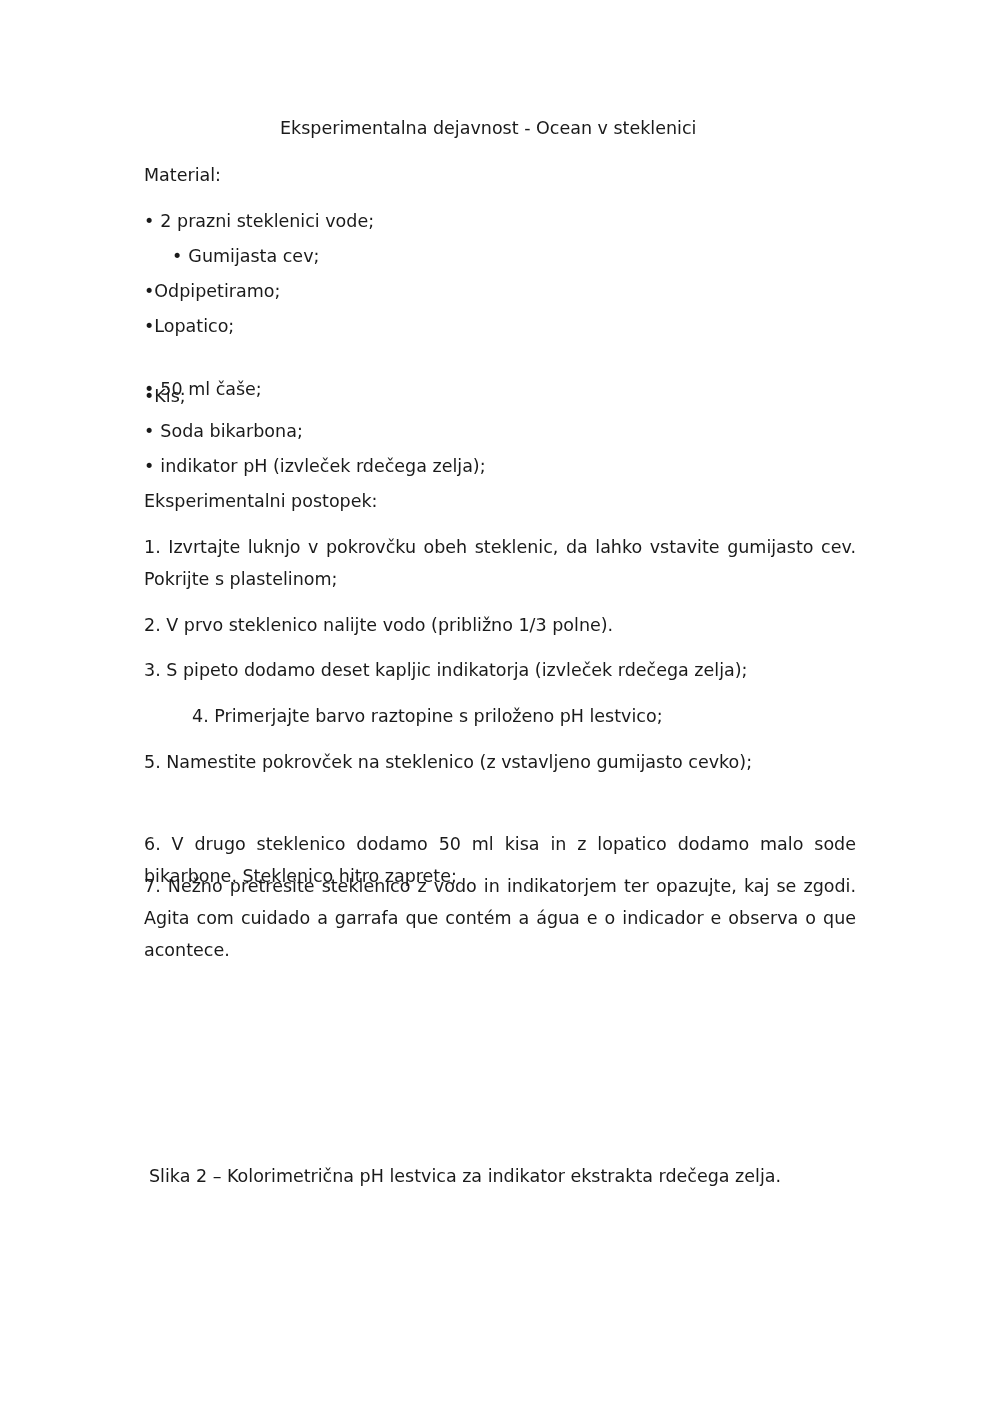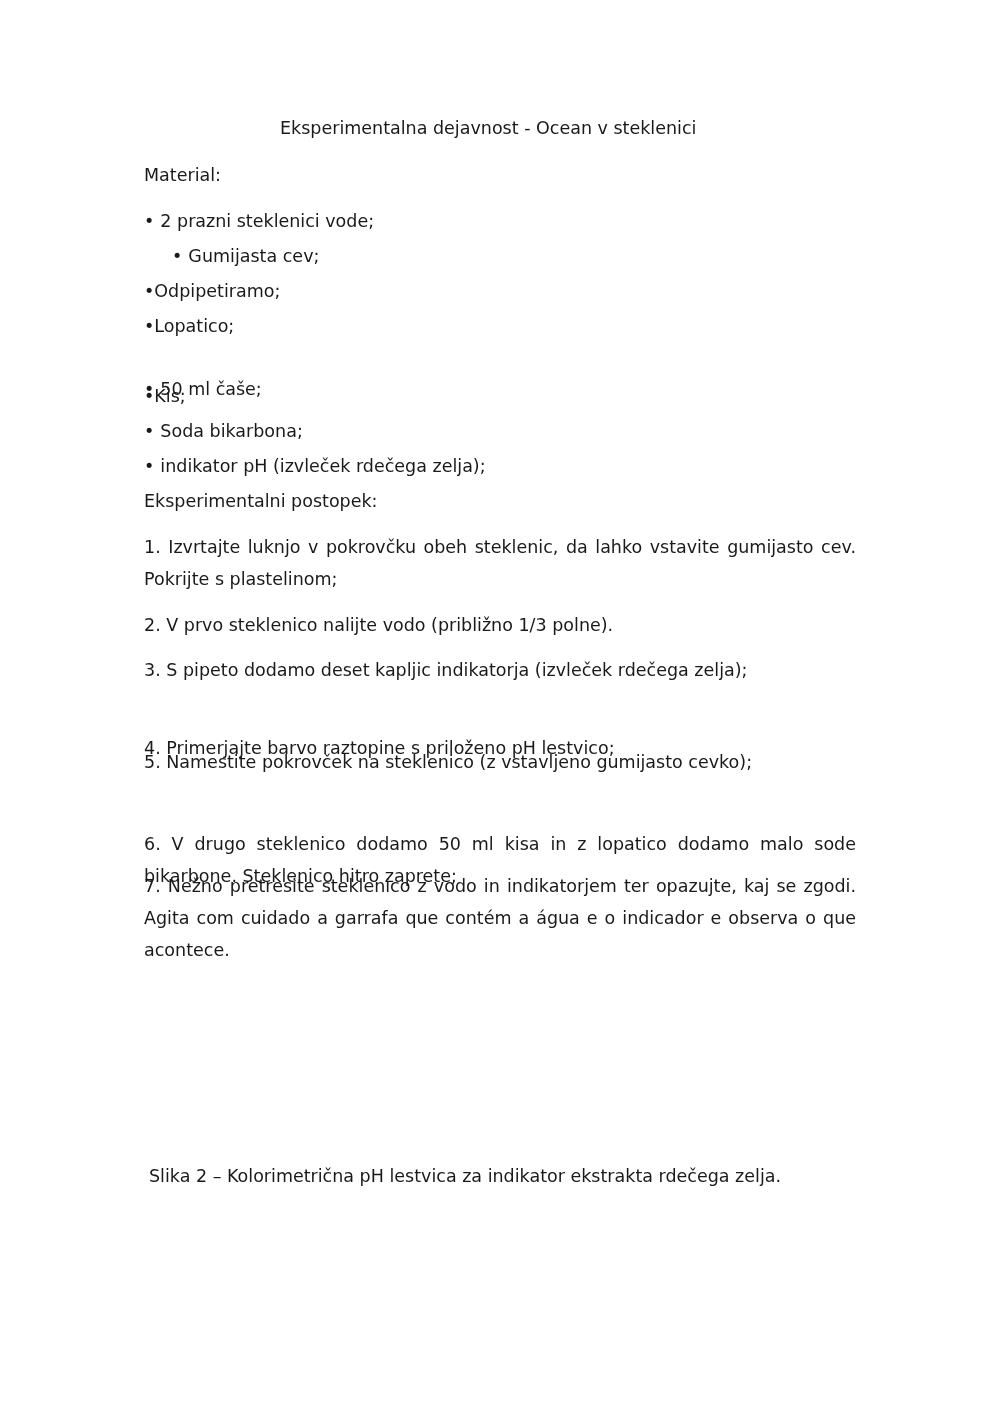--- a/index.html
+++ b/index.html
@@ -86,21 +86,21 @@
       <span>•</span><span class="bullet-sp"></span><span>indikator pH (izvleček rdečega zelja);</span>
     </div>
   </div>
 
   <div class="line" style="top:490px;">Eksperimentalni postopek:</div>
 
   <div>
     <div class="para" style="top:531px;">1. Izvrtajte luknjo v pokrovčku obeh steklenic, da lahko vstavite gumijasto cev. Pokrijte s plastelinom;</div>
     <div class="para" style="top:609px;">2. V prvo steklenico nalijte vodo (približno 1/3 polne).</div>
     <div class="para" style="top:654px;">3. S pipeto dodamo deset kapljic indikatorja (izvleček rdečega zelja);</div>
-    <div class="para" style="top:732px;">4. Primerjajte barvo raztopine s priloženo pH lestvico;</div>
+    <div class="para" style="top:700px;margin-left:48px;">4. Primerjajte barvo raztopine s priloženo pH lestvico;</div>
     <div class="para" style="top:746px;">5. Namestite pokrovček na steklenico (z vstavljeno gumijasto cevko);</div>
     <div class="para" style="top:828px;">6. V drugo steklenico dodamo 50 ml kisa in z lopatico dodamo malo sode bikarbone. Steklenico hitro zaprete;</div>
     <div class="para" style="top:870px;">7. Nežno pretresite steklenico z vodo in indikatorjem ter opazujte, kaj se zgodi. Agita com cuidado a garrafa que contém a água e o indicador e observa o que acontece.</div>
   </div>
 
   <div class="caption">Slika 2 – Kolorimetrična pH lestvica za indikator ekstrakta rdečega zelja.</div>
 
 </div>
 
 </body></html>

